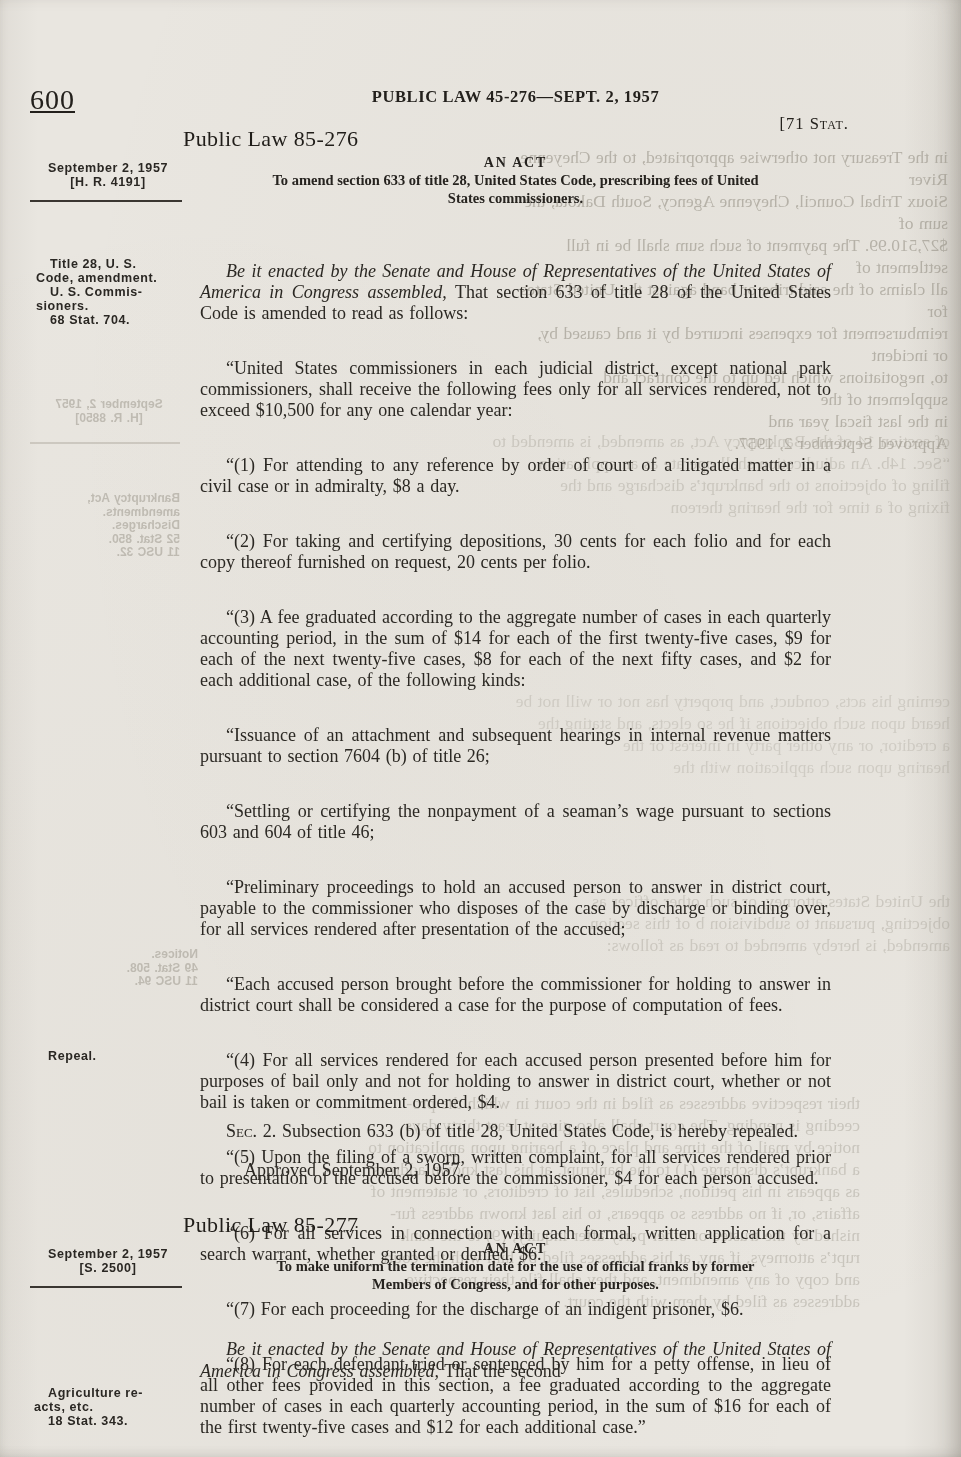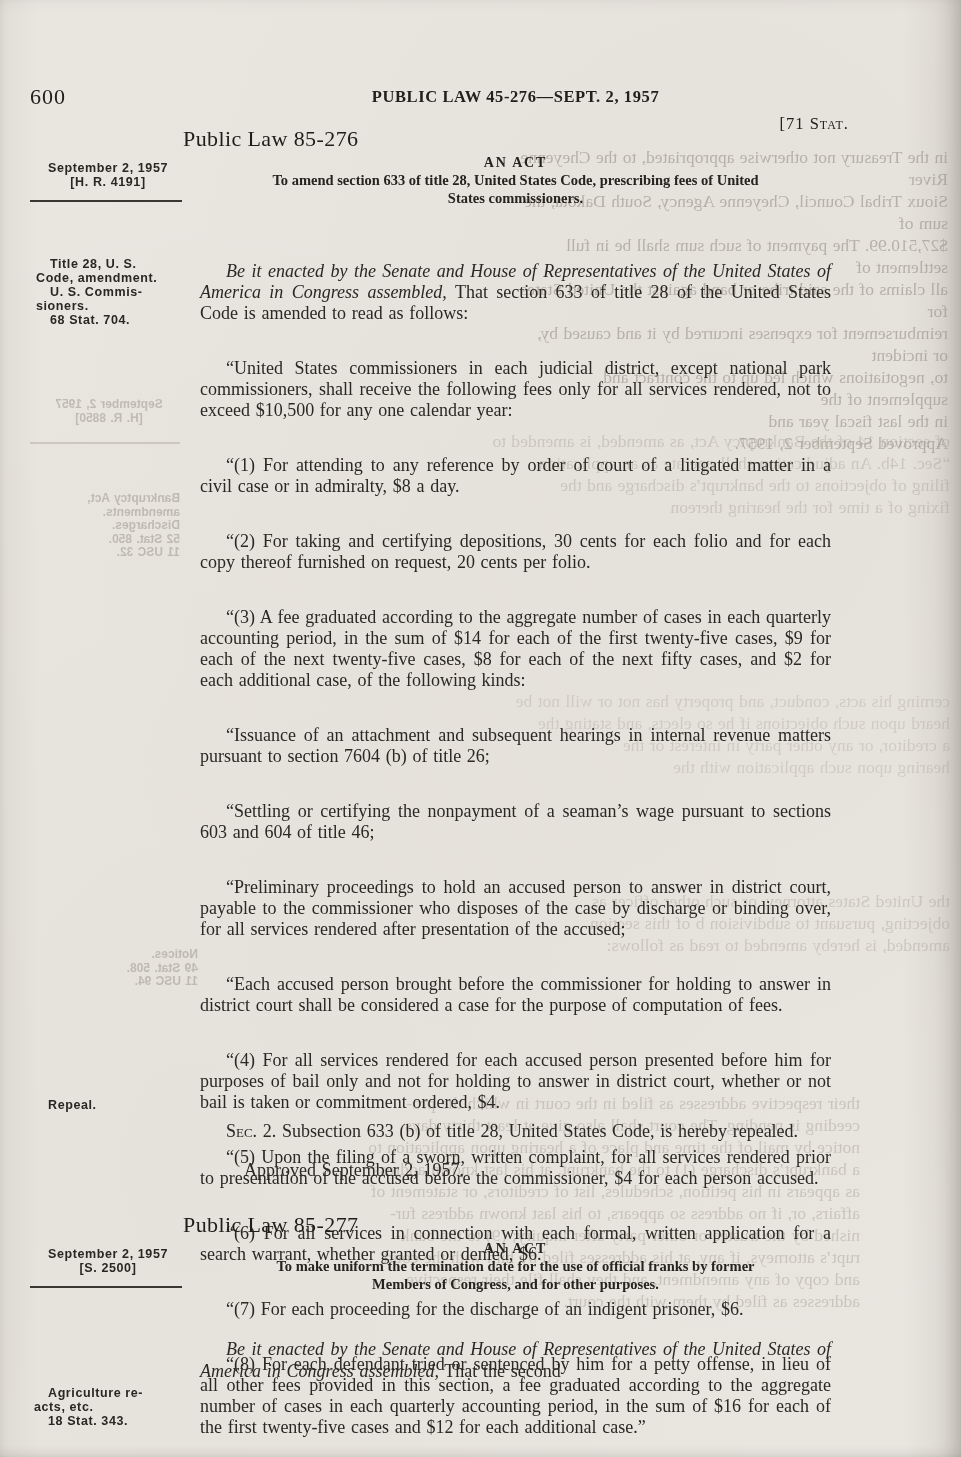--- a/index.html
+++ b/index.html
@@ -11,21 +11,21 @@
       linear-gradient(90deg, rgba(80,72,58,.06), rgba(0,0,0,0) 4%, rgba(0,0,0,0) 94%, rgba(80,72,58,.10)),
       radial-gradient(ellipse at 75% 30%, rgba(120,110,88,.045), transparent 65%),
       radial-gradient(ellipse at 20% 80%, rgba(120,110,88,.035), transparent 60%),
       #e9e6e0;
     box-shadow: inset -16px 0 22px -12px rgba(60,54,44,.28), inset 5px 0 12px -8px rgba(60,54,44,.14), inset 0 -8px 14px -10px rgba(60,54,44,.16);
     overflow:hidden;
     font-family:"Liberation Serif","DejaVu Serif",serif;
     color:#2b2823;
   }
   
-  .pgnum{position:absolute;left:30px;top:84px;font-size:22px;letter-spacing:1px;color:#23201c;}
+  .pgnum{position:absolute;left:30px;top:84px;font-size:28px;letter-spacing:1px;color:#23201c;text-decoration:underline;}
   .runhead{position:absolute;left:183px;top:87px;width:665px;text-align:center;font-weight:bold;font-size:16.5px;letter-spacing:.6px;color:#23201c;}
   .statref{position:absolute;right:112px;top:86px;font-size:16.5px;letter-spacing:1px;font-variant:small-caps;color:#23201c;margin-top:28px;}
   
   .lawhead{position:absolute;left:183px;width:665px;}
   .lawhead .pl{font-size:22px;letter-spacing:.4px;color:#201d19;}
   .anact{text-align:center;font-weight:bold;font-size:14px;letter-spacing:1.8px;margin-top:3px;color:#26231f;}
   .subtitle{text-align:center;font-weight:bold;font-size:14.5px;line-height:18px;color:#26231f;}
   .law1-head{top:126px;}
   .law1-body{
     position:absolute;left:183px;top:244px;width:665px;height:858px;
@@ -136,21 +136,21 @@
     <p class="para">“Settling or certifying the nonpayment of a seaman’s wage pursuant to sections 603 and 604 of title 46;</p>
     <p class="para">“Preliminary proceedings to hold an accused person to answer in district court, payable to the commissioner who disposes of the case by discharge or binding over, for all services rendered after presentation of the accused;</p>
     <p class="para">“Each accused person brought before the commissioner for holding to answer in district court shall be considered a case for the purpose of computation of fees.</p>
     <p class="para">“(4) For all services rendered for each accused person presented before him for purposes of bail only and not for holding to answer in district court, whether or not bail is taken or commitment ordered, $4.</p>
     <p class="para">“(5) Upon the filing of a sworn, written complaint, for all services rendered prior to presentation of the accused before the commissioner, $4 for each person accused.</p>
     <p class="para">“(6) For all services in connection with each formal, written application for a search warrant, whether granted or denied, $6.</p>
     <p class="para">“(7) For each proceeding for the discharge of an indigent prisoner, $6.</p>
     <p class="para">“(8) For each defendant tried or sentenced by him for a petty offense, in lieu of all other fees provided in this section, a fee graduated according to the aggregate number of cases in each quarterly accounting period, in the sum of $16 for each of the first twenty-five cases and $12 for each additional case.”</p>
   </div>
 
-  <div class="mnote" style="left:48px;top:1098px;">
+  <div class="mnote" style="left:48px;top:1049px;">
     <span class="fl">Repeal.</span>
   </div>
 
   <div class="sec2group">
     <p class="para"><span class="sc">Sec. 2.</span><span> Subsection 633 (b) of title 28, United States Code, is hereby repealed.</span></p>
     <p class="para approved">Approved September 2, 1957.</p>
   </div>
 
   <div class="lawhead law2-head">
     <div class="pl">Public Law 85-277</div>

